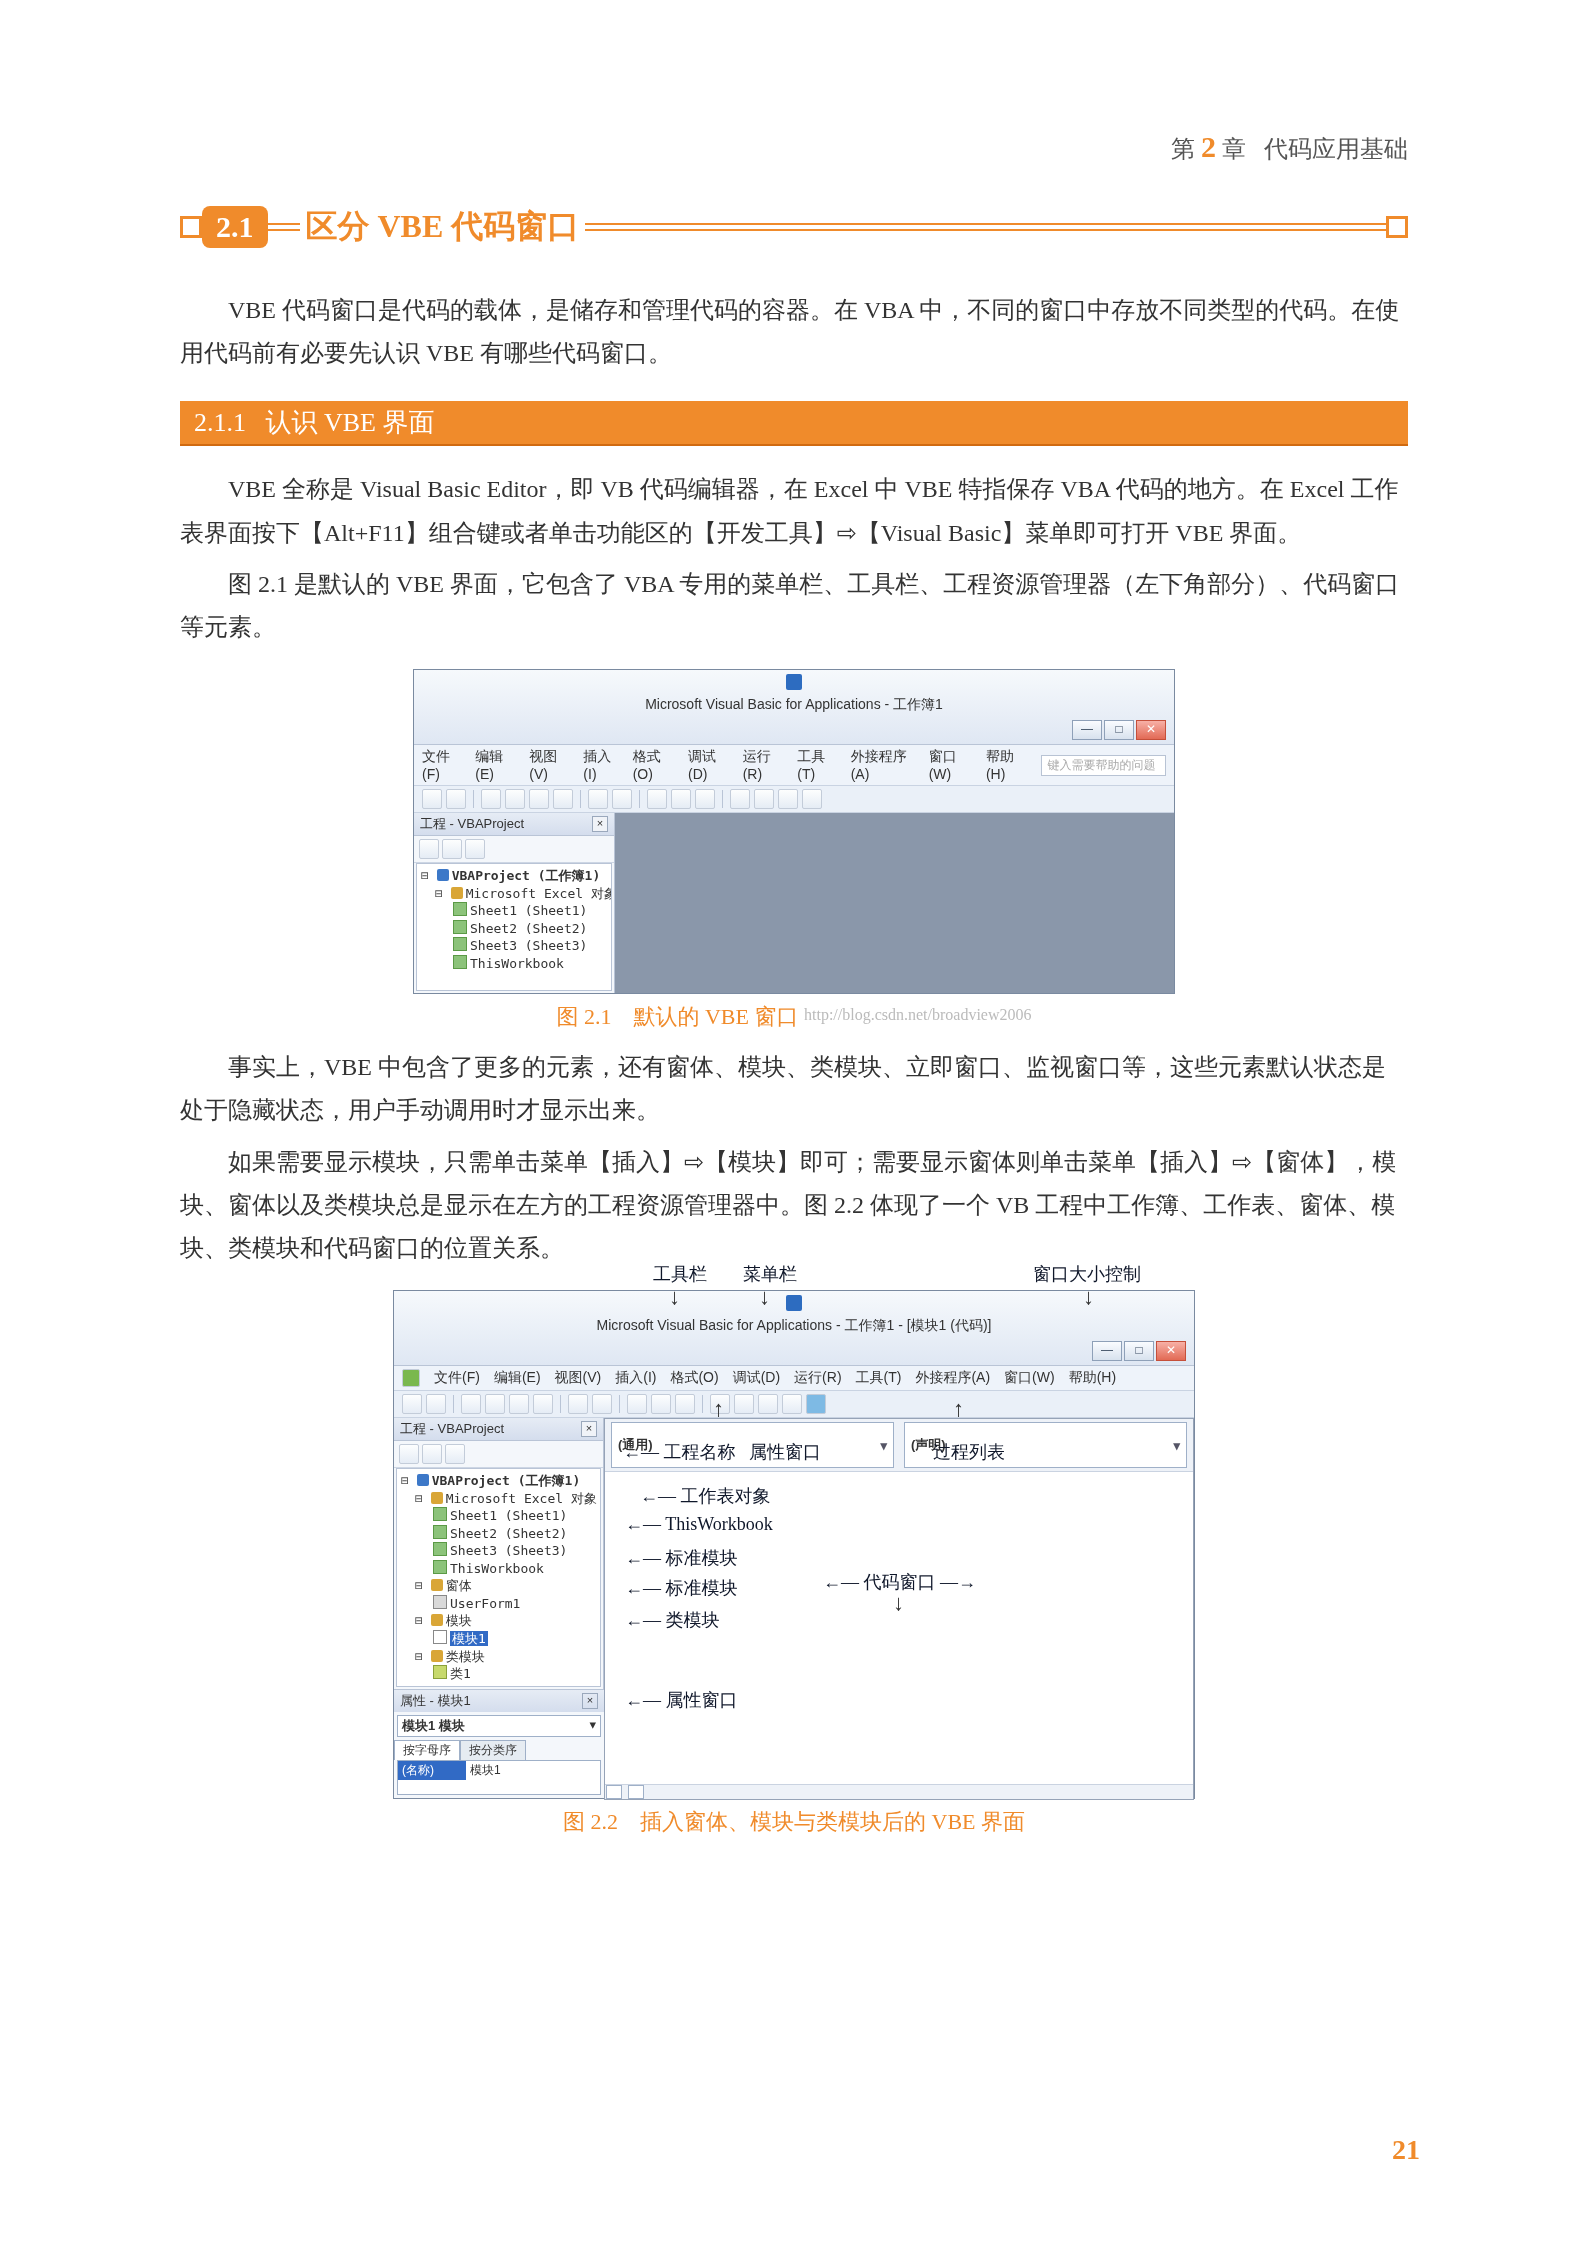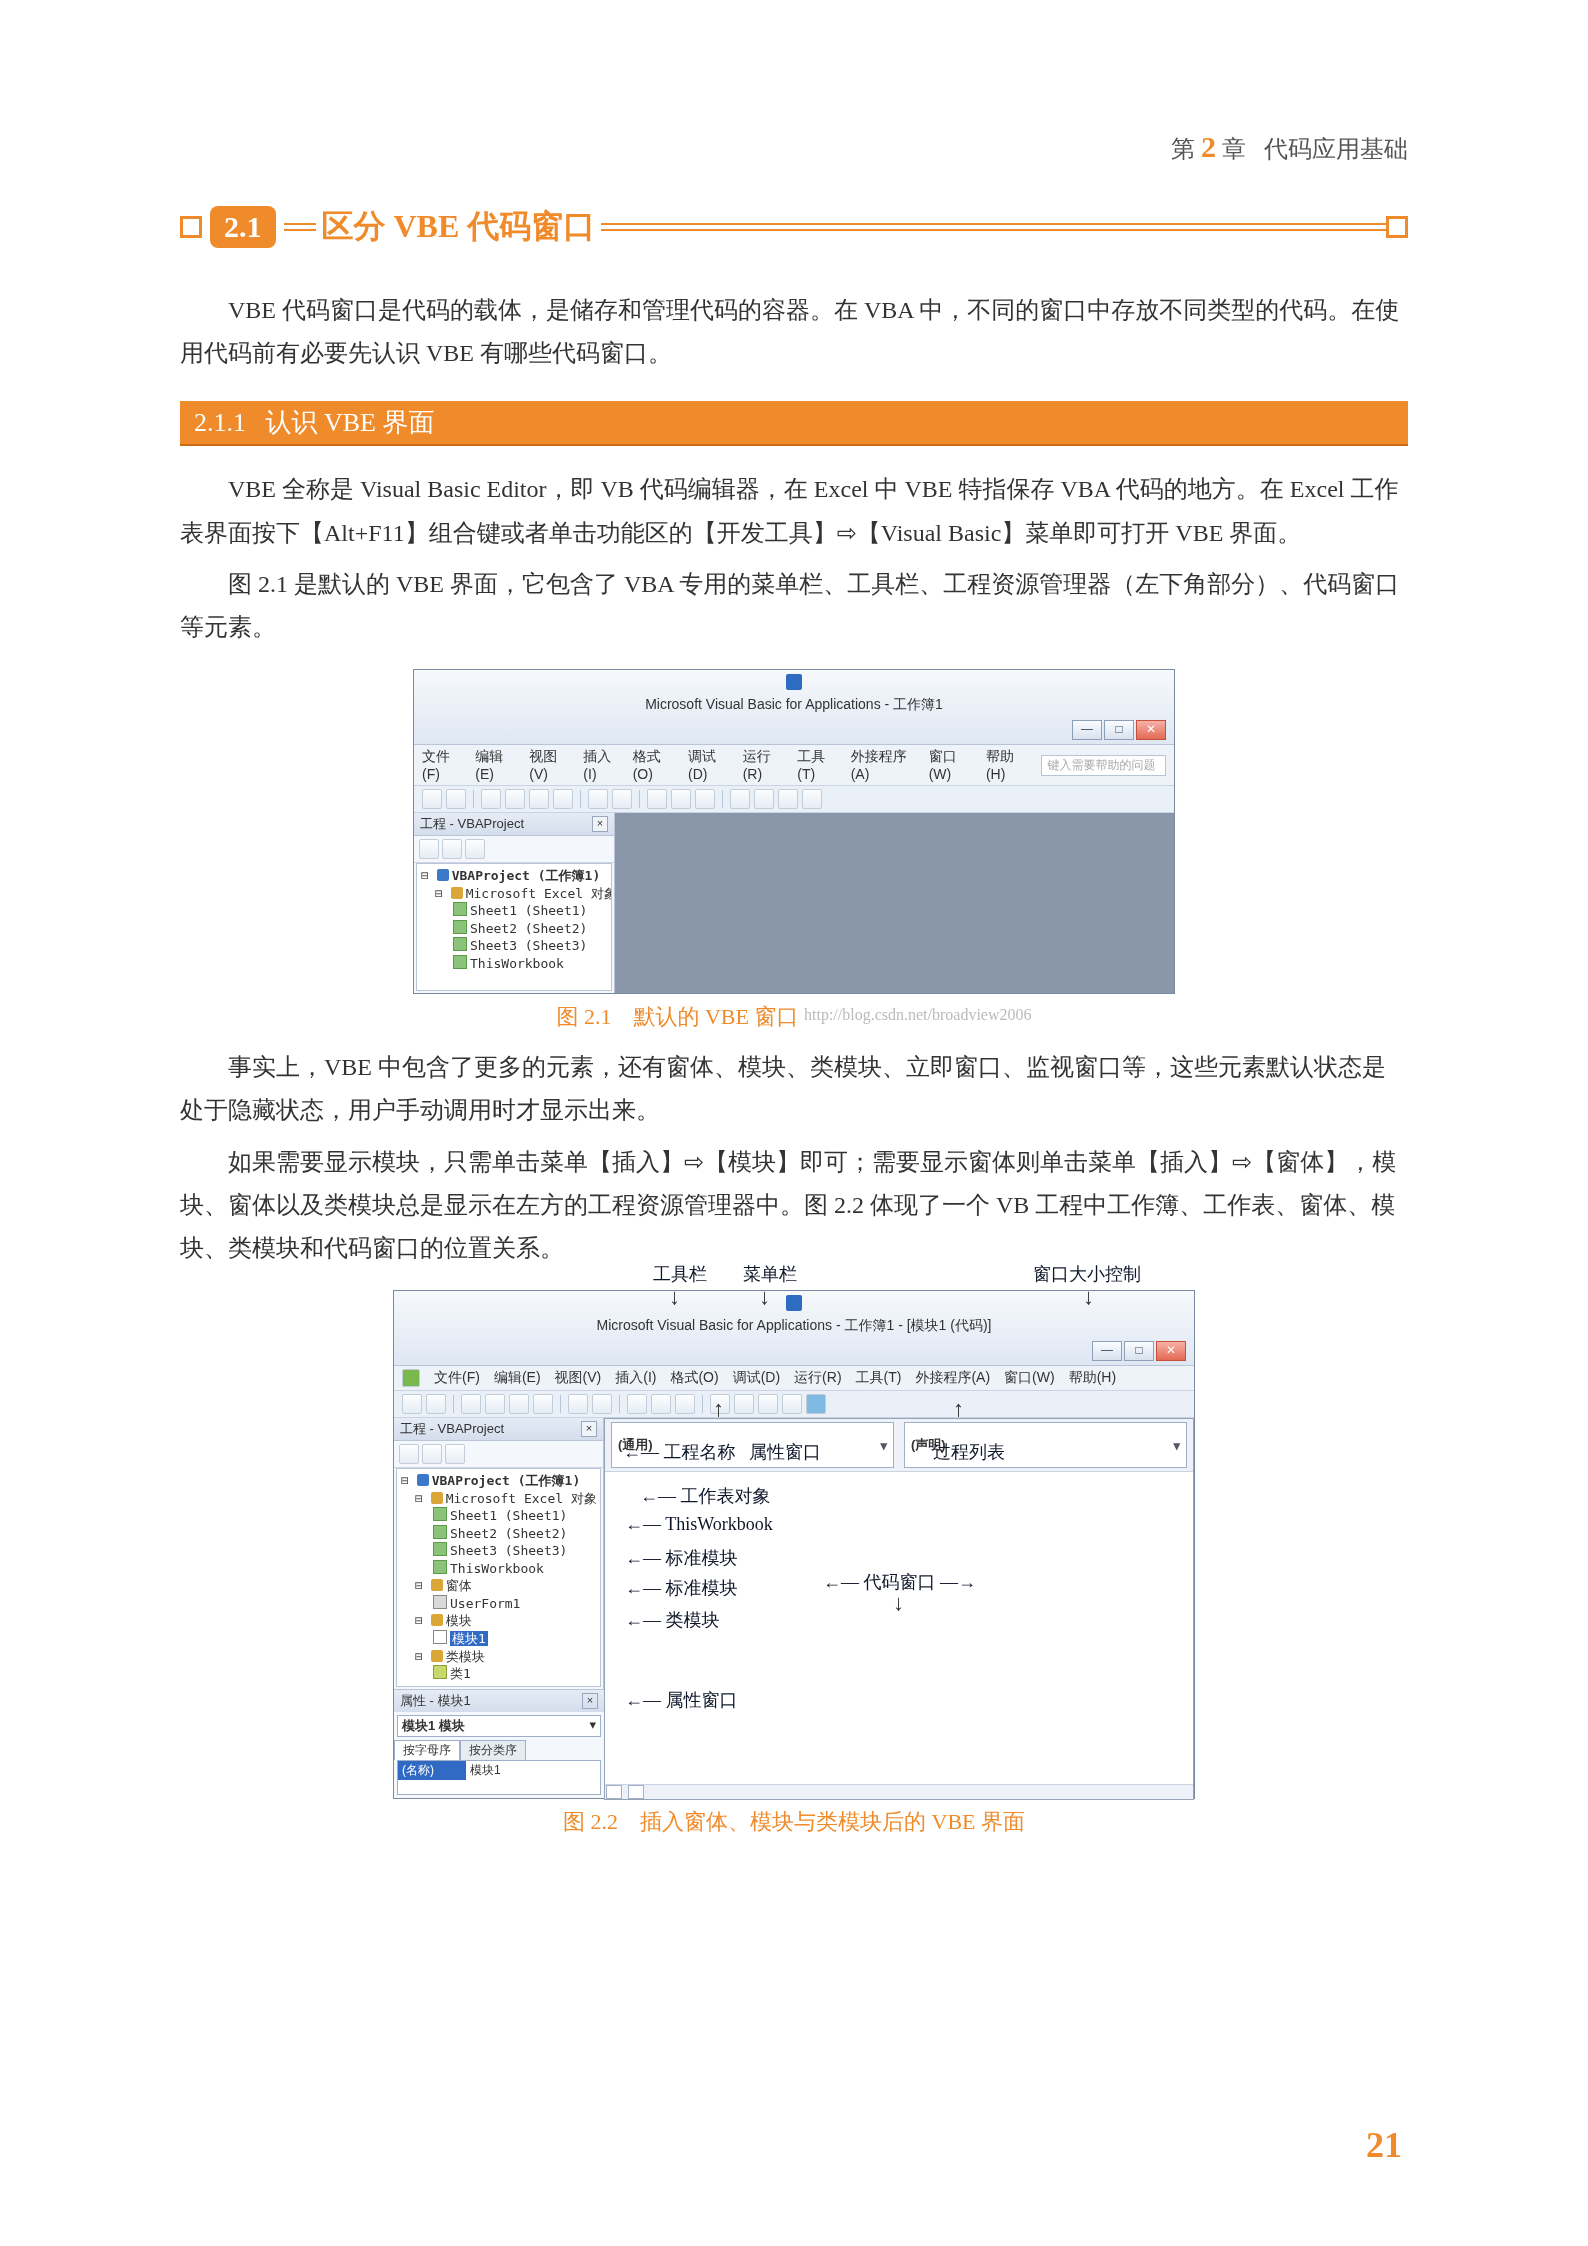--- a/index.html
+++ b/index.html
@@ -39,21 +39,21 @@
     border: 3px solid #f08b2b;
     display: inline-block;
   }
   .section-num-box {
     background: #f08b2b;
     color: #fff;
     font-weight: bold;
     font-size: 30px;
     padding: 4px 14px;
     border-radius: 8px;
-    margin: 0 8px;
+    margin: 0 0;
   }
   .section-title-text {
     color: #f08b2b;
     font-weight: bold;
     font-size: 32px;
     margin-left: 6px;
   }
   .rule-line {
     flex: 1;
     height: 4px;
@@ -98,25 +98,25 @@
     font-family: "SimSun", serif;
   }
   .watermark {
     color: #bbb;
     font-size: 16px;
     position: relative;
     top: -4px;
   }
   .page-num {
     position: absolute;
-    right: 186px;
+    right: 168px;
     bottom: 80px;
     color: #f08b2b;
     font-weight: bold;
-    font-size: 36px;
+    font-size: 28px;
   }
 
   
   .vbe-window {
     display: inline-block;
     text-align: left;
     border: 1px solid #7a8aa0;
     background: #e9eff7;
     font-family: "Microsoft YaHei", sans-serif;
     font-size: 14px;

